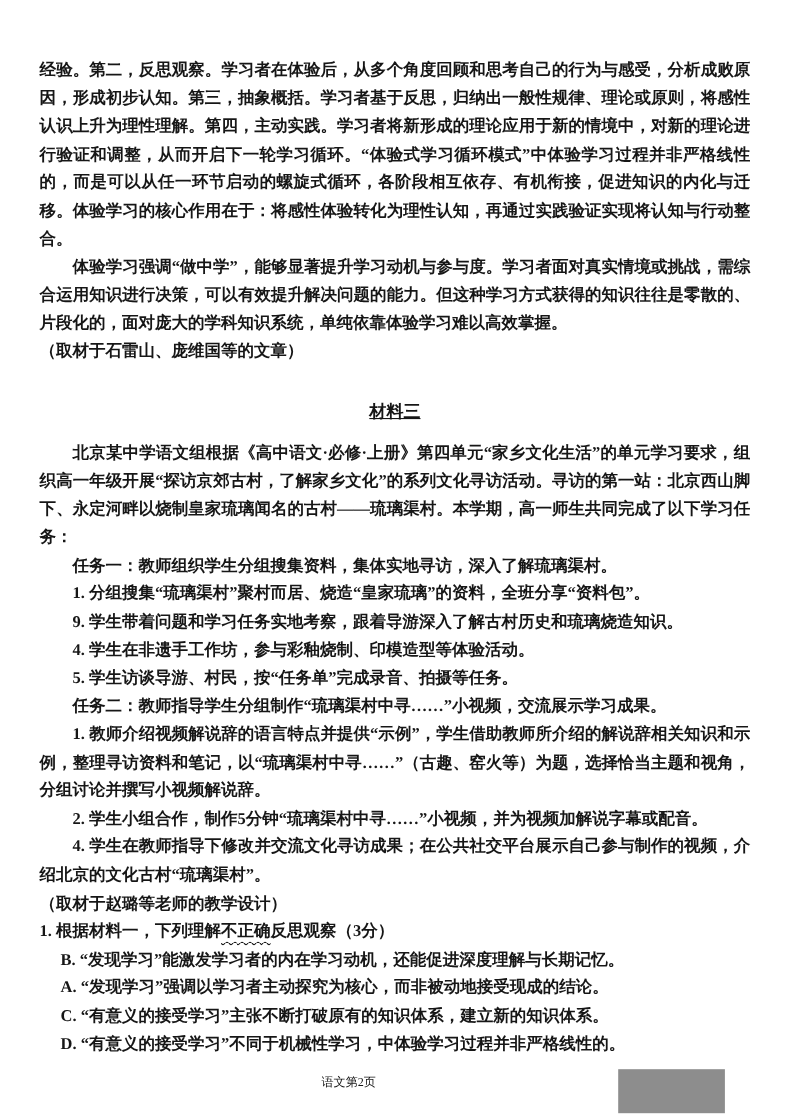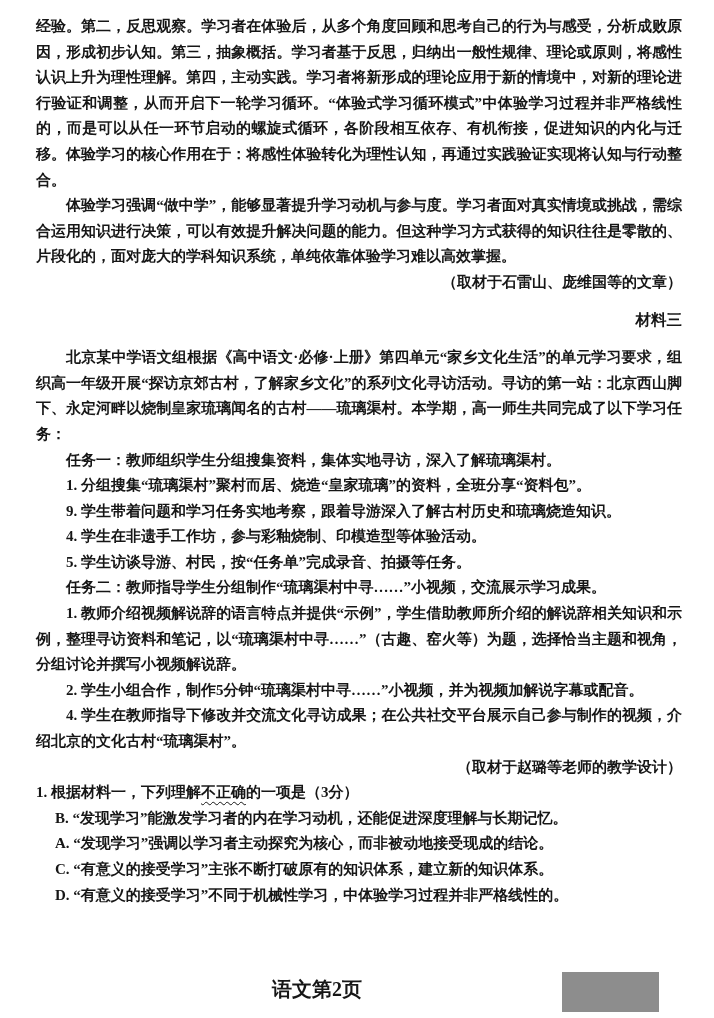--- a/index.html
+++ b/index.html
@@ -12,38 +12,38 @@
     color: #161616;
   }
   .page {
     position: absolute;
     left: 36px; top: 14px; width: 646px;
     font-size: 15px; line-height: 25.6px;
     font-weight: 700;
     text-align: justify;
   }
   .p { margin: 0; text-indent: 2em; }
-  .p.flush { text-indent: 0; }
-  .p.right { text-align: right; text-indent: 0; }
+  .p.flush { text-indent: 0; margin-top: 38px; }
+  .p.right { text-indent: 0; }
   .heading {
-    margin: 11px 0 13px;
-    text-align: right; text-indent: 0;
-    font-size: 15.5px; font-weight: 700;
+    margin: 28px 0 13px;
+    text-align: center; text-indent: 0;
+    font-size: 15.5px; font-weight: 700; text-decoration: underline;
   }
   .stem { text-indent: 0; }
   .option { text-indent: 0; padding-left: 19px; }
   .wavy {
     text-decoration: underline;
     text-decoration-style: wavy;
     text-decoration-thickness: 1px;
     text-underline-offset: 4px;
   }
   .footer {
     position: absolute; left: 0; top: 976px; width: 634px;
-    text-align: center; font-size: 20px; font-weight: 700;
+    text-align: center; font-size: 11px; font-weight: 400;
   }
   .gray-box {
     position: absolute; left: 562px; top: 972px;
     width: 97px; height: 40px;
     background: #8d8d8d;
   }
 </style>
 </head>
 <body>
 
@@ -61,21 +61,21 @@
   <p class="p">9. 学生带着问题和学习任务实地考察，跟着导游深入了解古村历史和琉璃烧造知识。</p>
   <p class="p">4. 学生在非遗手工作坊，参与彩釉烧制、印模造型等体验活动。</p>
   <p class="p">5. 学生访谈导游、村民，按“任务单”完成录音、拍摄等任务。</p>
 
   <p class="p">任务二：教师指导学生分组制作“琉璃渠村中寻……”小视频，交流展示学习成果。</p>
   <p class="p">1. 教师介绍视频解说辞的语言特点并提供“示例”，学生借助教师所介绍的解说辞相关知识和示例，整理寻访资料和笔记，以“琉璃渠村中寻……”（古趣、窑火等）为题，选择恰当主题和视角，分组讨论并撰写小视频解说辞。</p>
   <p class="p">2. 学生小组合作，制作5分钟“琉璃渠村中寻……”小视频，并为视频加解说字幕或配音。</p>
   <p class="p">4. 学生在教师指导下修改并交流文化寻访成果；在公共社交平台展示自己参与制作的视频，介绍北京的文化古村“琉璃渠村”。</p>
   <p class="p right">（取材于赵璐等老师的教学设计）</p>
 
-  <p class="p stem"><span>1. 根据材料一，下列理解</span><span class="wavy">不正确</span><span>的一项是（3分）</span></p>
+  <p class="p stem"><span>1. 根据材料一，下列理解</span><span class="wavy">不正确</span><span>反思观察（3分）</span></p>
   <p class="p option">B. “发现学习”能激发学习者的内在学习动机，还能促进深度理解与长期记忆。</p>
   <p class="p option">A. “发现学习”强调以学习者主动探究为核心，而非被动地接受现成的结论。</p>
   <p class="p option">C. “有意义的接受学习”主张不断打破原有的知识体系，建立新的知识体系。</p>
   <p class="p option">D. “有意义的接受学习”不同于机械性学习，中体验学习过程并非严格线性的。</p>
 </div>
 
 <div class="footer">语文第2页</div>
 <div class="gray-box"></div>
 
 </body></html>

